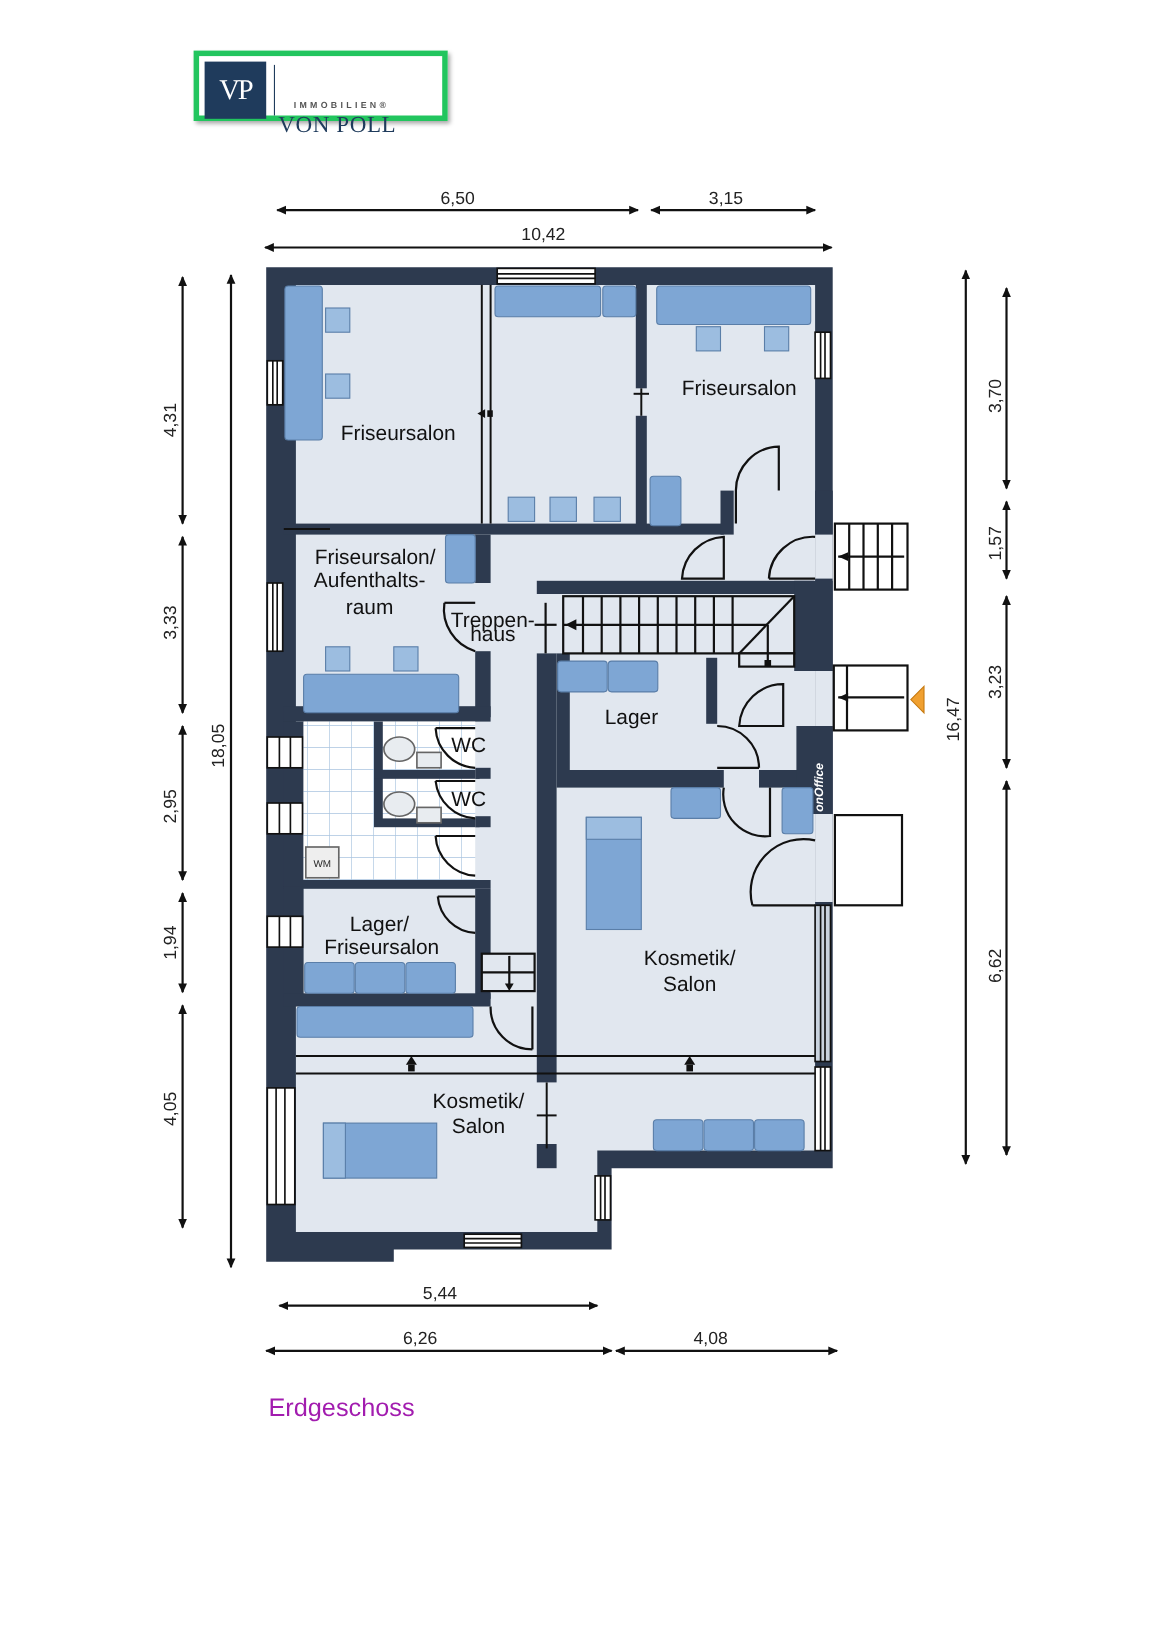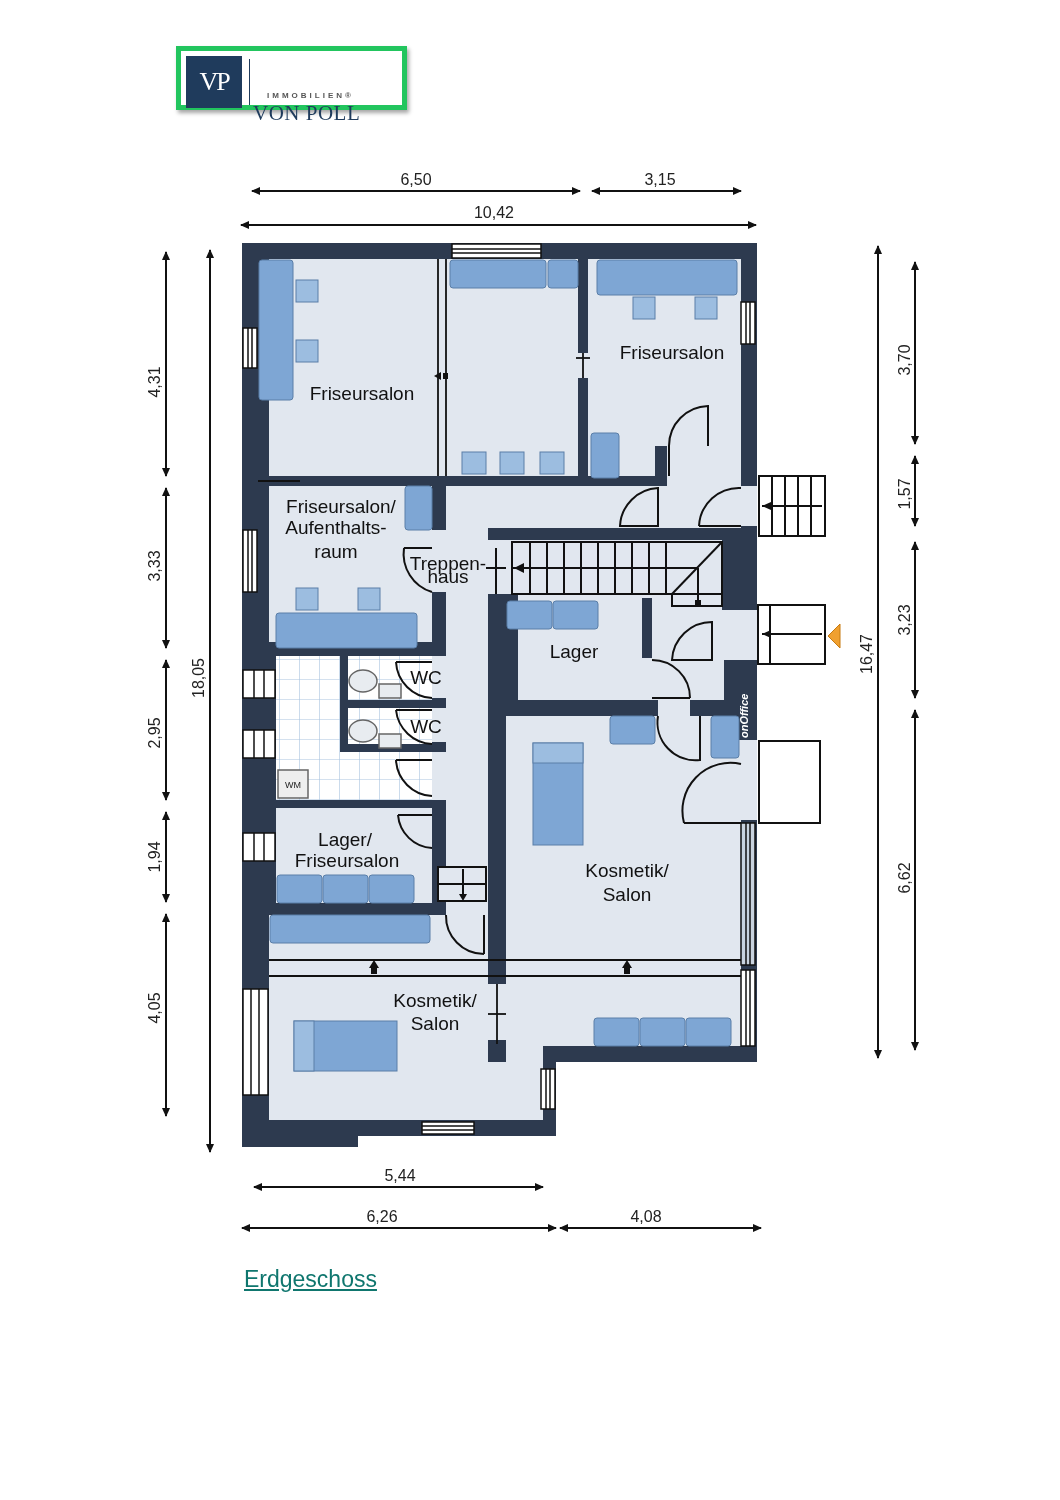--- a/index.html
+++ b/index.html
@@ -5,21 +5,21 @@
   html, body { margin:0; padding:0; background:#ffffff; }
   body { width:1060px; height:1500px; position:relative; overflow:hidden; font-family:"Liberation Sans", sans-serif; }
   .logo { position:absolute; left:176px; top:46px; width:231px; height:64px; border:5px solid #22c55e; background:#fff; box-shadow:2px 3px 4px rgba(0,0,0,0.35); box-sizing:border-box; }
   .logo-mark { position:absolute; left:5px; top:5px; width:56px; height:52px; background:#1f3b5c; color:#fff; font-family:"Liberation Serif", serif; font-size:26px; display:flex; align-items:center; justify-content:center; letter-spacing:-2px; }
   .logo-sep { position:absolute; left:68px; top:8px; width:1px; height:46px; background:#1f3b5c; }
   .logo-name { position:absolute; left:72px; top:12px; font-family:"Liberation Serif", serif; font-size:21px; color:#1f3b5c; letter-spacing:0.5px;margin-top:38px; }
   .logo-sub { position:absolute; left:86px; top:40px; font-size:8px; color:#555; letter-spacing:3px;font-weight:bold; }
   svg { position:absolute; left:0; top:0; }
   .dim { font-family:"Liberation Sans", sans-serif; font-size:16px; fill:#222; }
   .room { font-family:"Liberation Sans", sans-serif; font-size:19px; fill:#111; }
-  .floor-label { position:absolute; left:244px; top:1266px; font-size:23px; color:#0f766e;text-decoration:underline; }
+  .floor-label { position:absolute; left:244px; top:1266px; font-size:23px; color:#a21caf; }
 </style>
 </head>
 <body>
 
 <div class="logo">
   <div class="logo-mark">VP</div>
   <div class="logo-sep"></div>
   <div class="logo-name">VON POLL</div>
   <div class="logo-sub">IMMOBILIEN®</div>
 </div>

